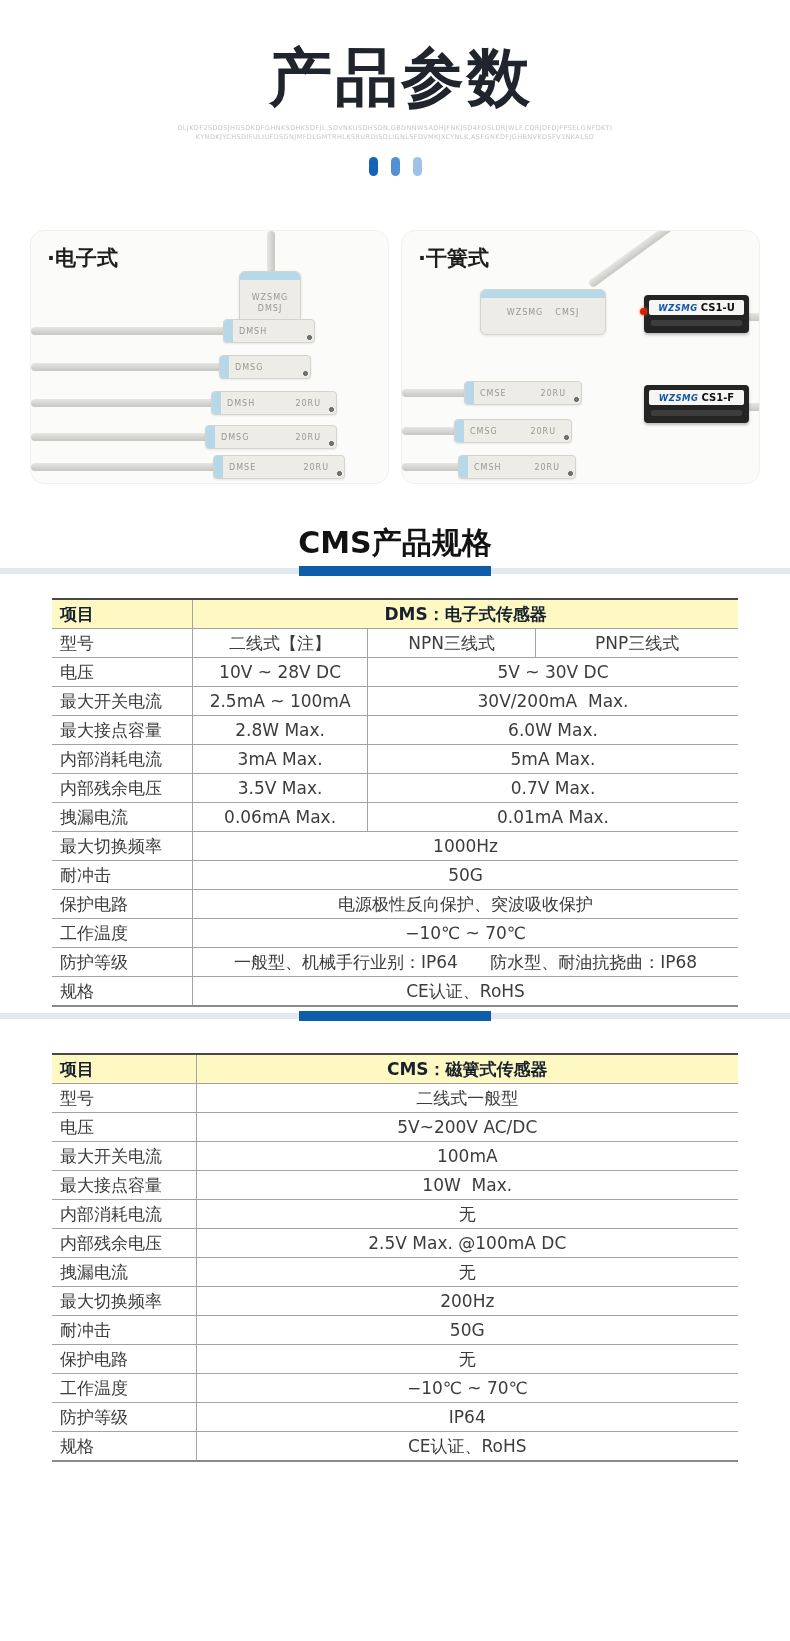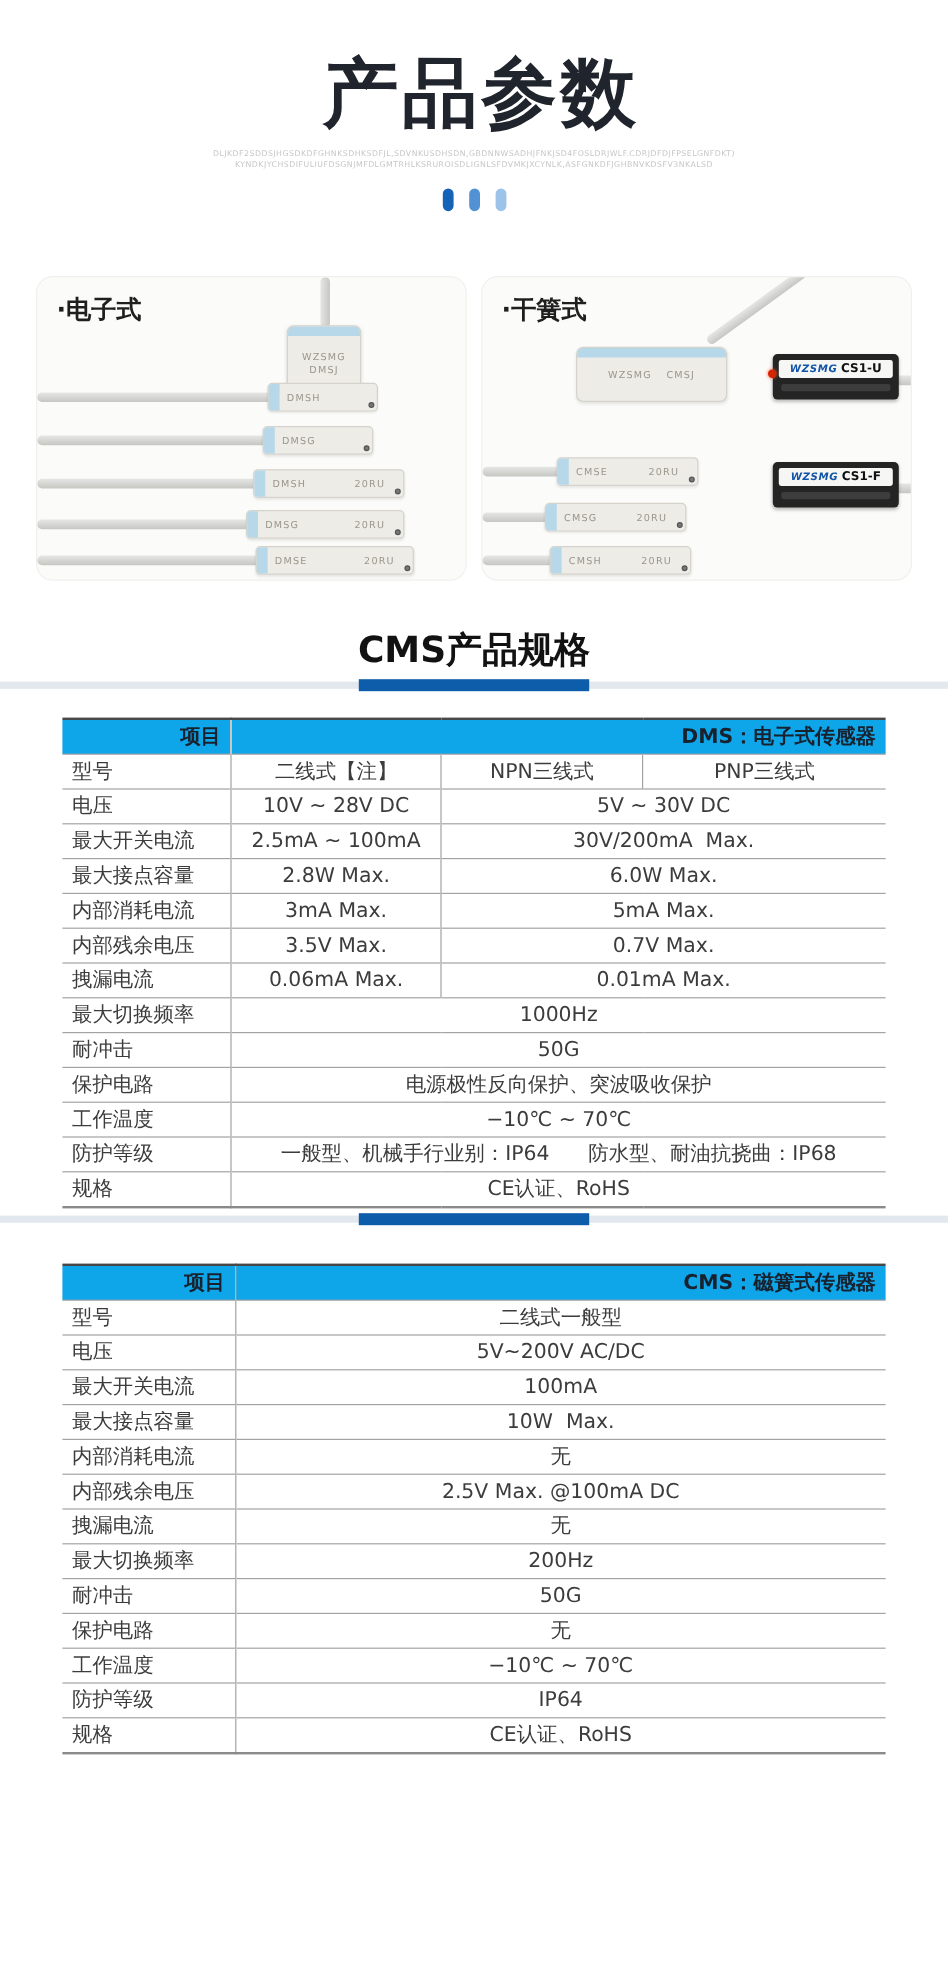--- a/index.html
+++ b/index.html
@@ -73,21 +73,21 @@
     width:686px;margin:22px auto 0 auto;border-collapse:collapse;table-layout:fixed;
     font-size:17px;color:#3c3c3c;
     border-top:2px solid #484848;border-bottom:2px solid #8a8a8a;
   }
   .spec-table td{
     border-top:1px solid #a3a3a3;padding:3px 8px;height:22px;line-height:21px;
     overflow:hidden;white-space:nowrap;
   }
   .spec-table tr:first-child td{border-top:none;}
   .spec-table td.val{border-left:1px solid #a3a3a3;text-align:center;}
-  .spec-table tr.hdr td{background:#0ea5e9;font-weight:bold;color:#18222f;text-align:right;}
+  .spec-table tr.hdr td{background:#fef9c3;font-weight:bold;color:#18222f;}
   .spec-table td.lbl{text-align:left;}
   .note{width:686px;margin:7px auto 0 auto;font-size:16px;color:#333;line-height:20px;}
 
   .cms-gap{margin-top:60px;}
   .spacer-bottom{height:100px;}
 </style>
 </head>
 <body>
 
 <div class="page">

